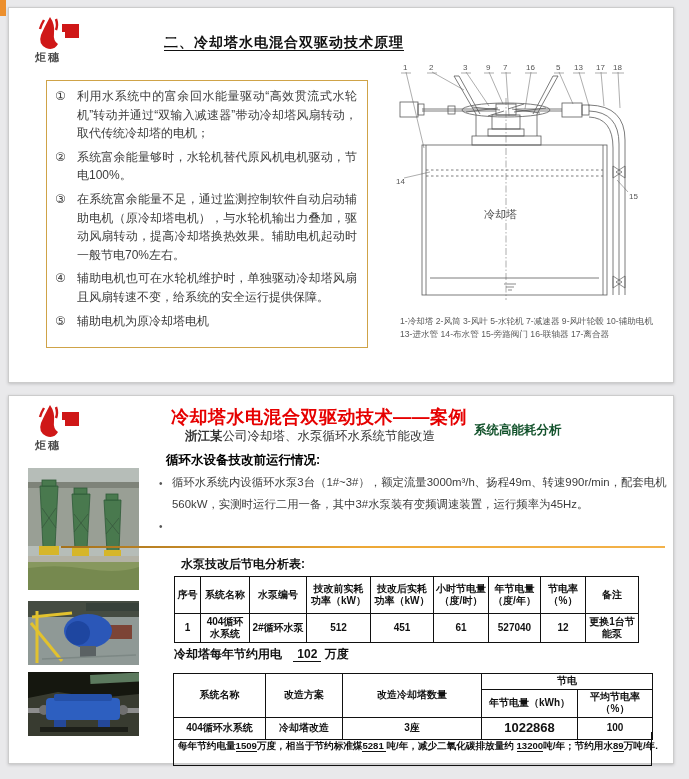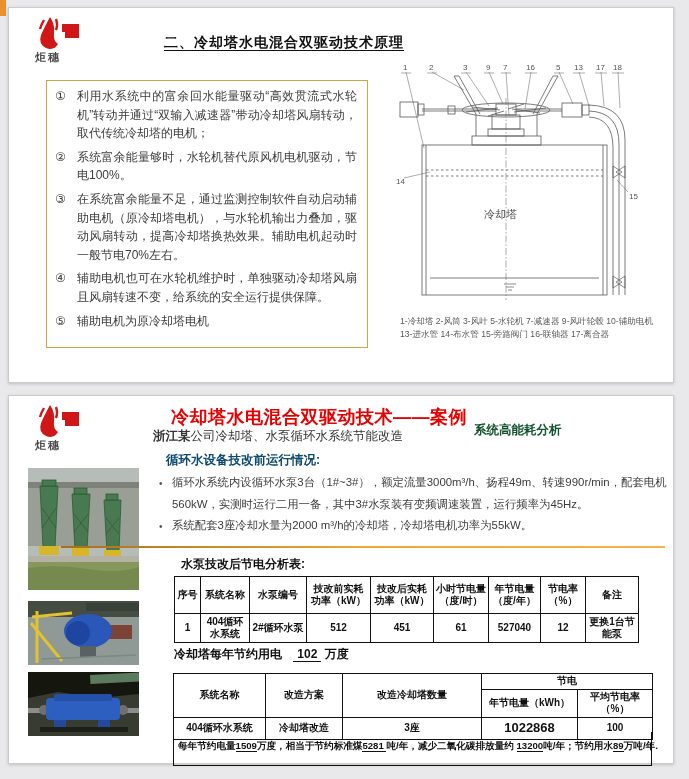--- a/index.html
+++ b/index.html
@@ -24,23 +24,23 @@
   .li .num { width:22px; flex:none; font-size:12px; color:#3c3c3c; line-height:1.55; }
   .li .txt { flex:1; font-size:12px; color:#3c3c3c; line-height:1.55; text-align:justify; }
 
   .diagram { position:absolute; left:383px; top:52px; width:285px; }
   .diagram svg { display:block; }
   .legend { margin-top:3px; padding-left:8px; font-size:8.6px; color:#5a5a5a; line-height:1.55; white-space:nowrap; }
 
   
   .s2-title { position:absolute; left:162px; top:9px; font-size:18px; font-weight:bold; color:#e60000; letter-spacing:.5px; }
   .s2-sub { position:absolute; left:144px; top:32px; font-size:12.5px; color:#333; }
-  .s2-sub .b { font-weight:bold; }
+  .s2-sub .b { font-weight:bold;margin-left:32px; }
   .s2-right { position:absolute; left:465px; top:26px; font-size:12.5px; font-weight:bold; color:#14532d; }
-  .s2-section { position:absolute; left:157px; top:56px; font-size:12.5px; font-weight:bold; color:#0c4a6e; }
+  .s2-section { position:absolute; left:157px; top:56px; font-size:12.5px; font-weight:bold; color:#000000; }
   .bullets { position:absolute; left:150px; top:76px; width:512px; }
   .bullet { display:flex; font-size:11.4px; color:#3c3c3c; line-height:1.9; }
   .bullet .dot { width:13px; flex:none; font-size:10px; padding-top:2px; color:#555; }
   .divider { position:absolute; left:52px; top:150px; width:604px; height:2px;
     background:linear-gradient(to right,#a4711c,#eda836,#f3b24a); }
 
   .photo { position:absolute; left:19px; width:111px; }
   #photo1 { top:72px; } #photo2 { top:205px; } #photo3 { top:276px; }
 
   .t1-title { position:absolute; left:172px; top:160px; font-size:12px; font-weight:bold; color:#111; }
@@ -229,21 +229,20 @@
   <div class="s2-right">系统高能耗分析</div>
   <div class="s2-section">循环水设备技改前运行情况:</div>
 
   <div class="bullets">
     <div class="bullet">
       <span class="dot">•</span>
       <span>循环水系统内设循环水泵3台（1#~3#），额定流量3000m³/h、扬程49m、转速990r/min，配套电机560kW，实测时运行二用一备，其中3#水泵装有变频调速装置，运行频率为45Hz。</span>
     </div>
     <div class="bullet">
       <span class="dot">•</span>
-      <span>系统配套3座冷却水量为2000 m³/h的冷却塔，冷却塔电机功率为55kW。</span>
     </div>
   </div>
 
   <div class="photo" id="photo1">
     <svg width="111" height="122" viewBox="0 0 111 122">
       <rect width="111" height="122" fill="#b6bdb8"></rect>
       <rect y="14" width="111" height="64" fill="#999f95"></rect>
       <rect y="14" width="111" height="6" fill="#7e8379"></rect>
       <g fill="#49794e" stroke="#2f5a38" stroke-width="0.8">
         <polygon points="12,18 30,18 27,80 15,80"></polygon>

